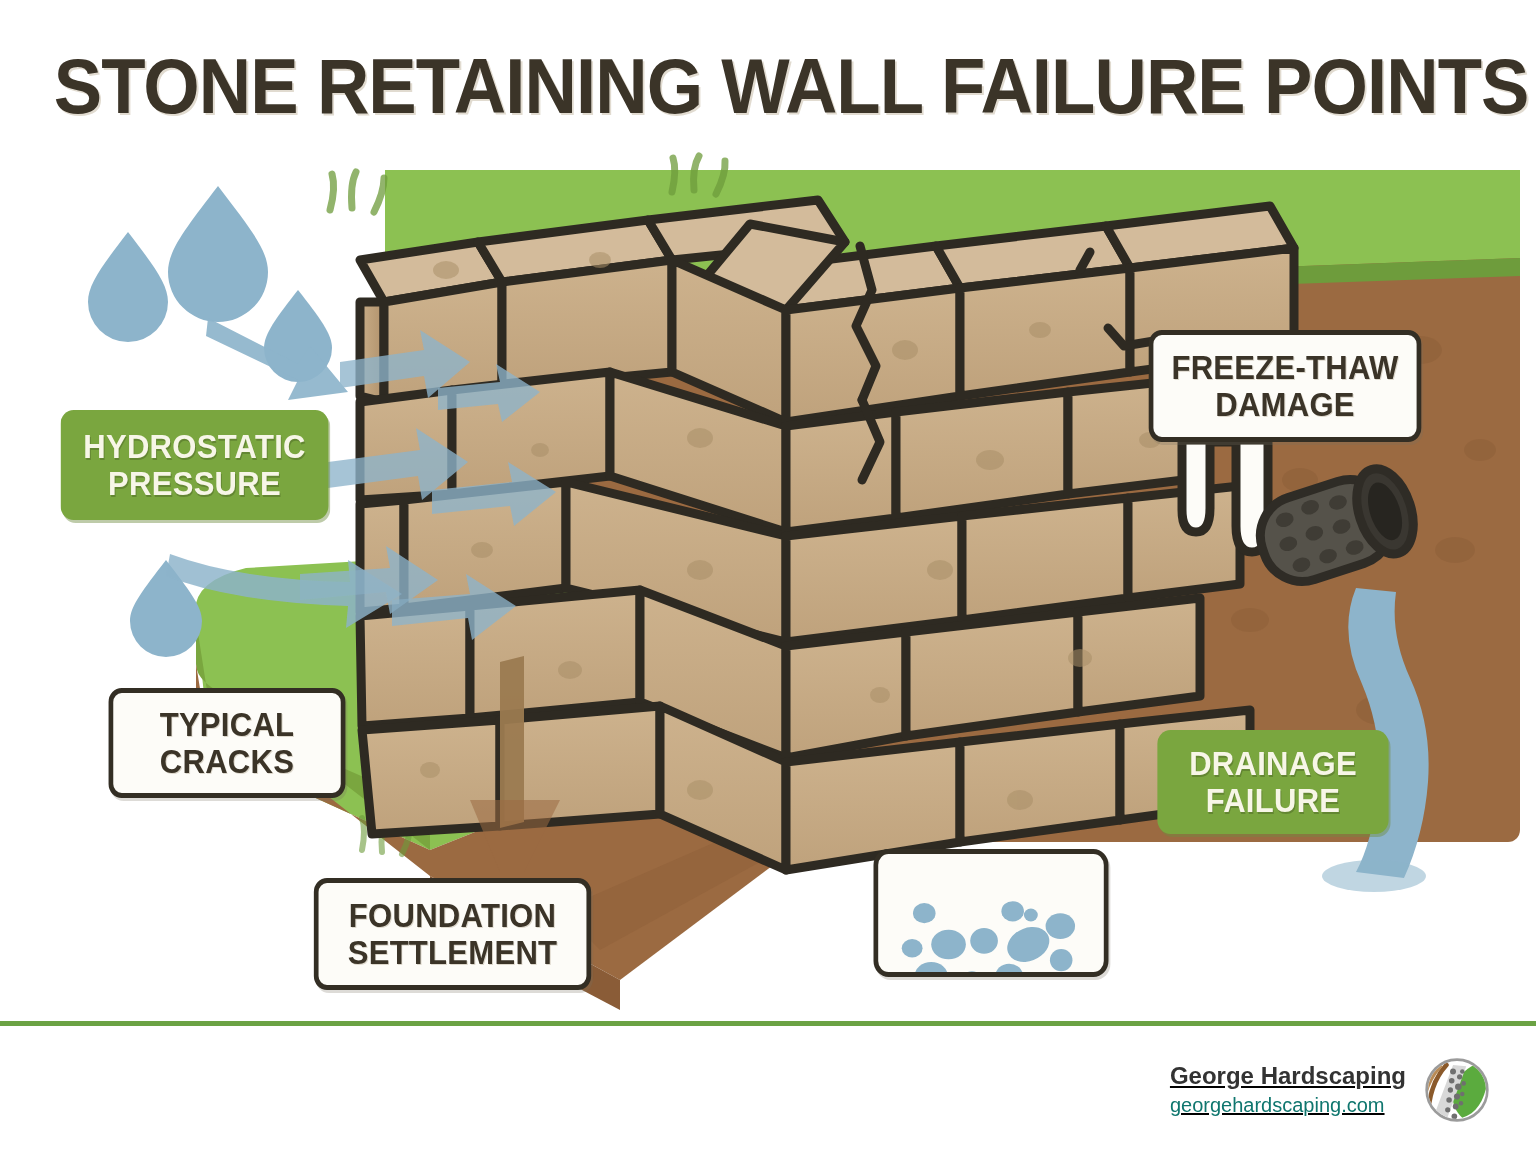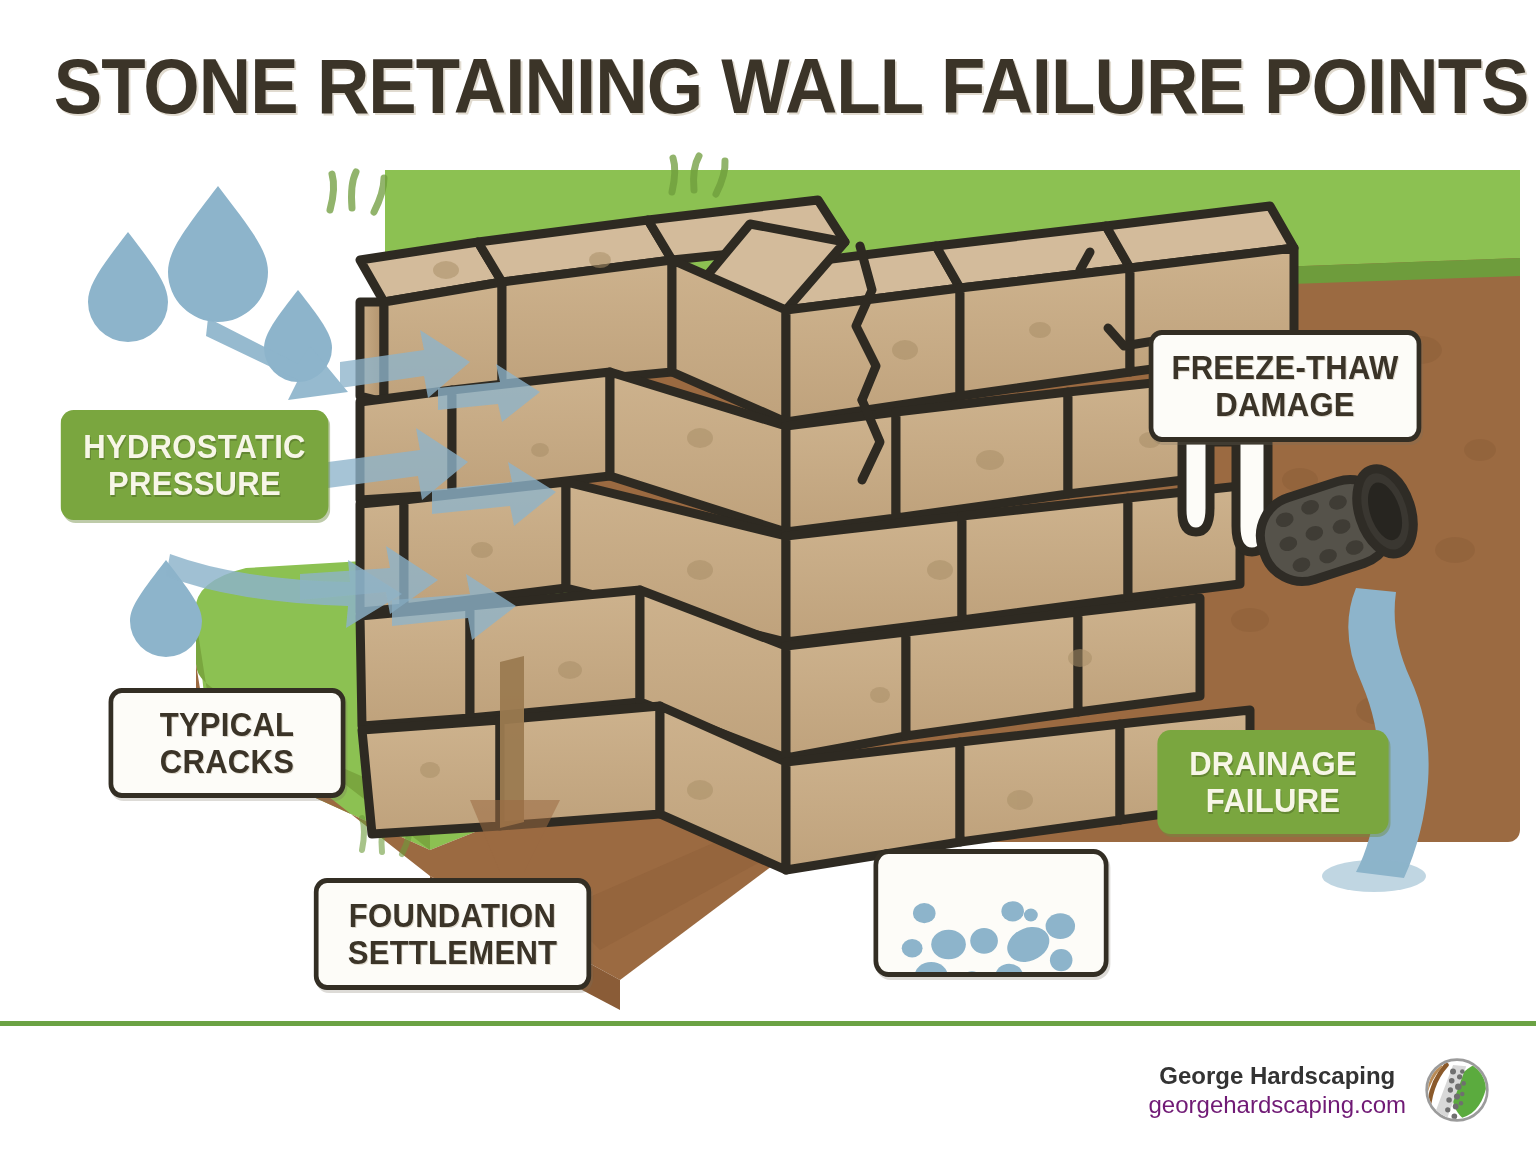--- a/index.html
+++ b/index.html
@@ -50,23 +50,23 @@
   #lbl-efflor     {left:866px; top:849px; width:250px;height:128px;
                    border-radius:16px;}
 
   .blobwrap{position:absolute;inset:0;overflow:hidden;border-radius:12px;}
 
   
   .divider{position:absolute;left:0;top:1021px;width:1536px;height:5px;
            background:#6ba244;}
   .footer{position:absolute;right:46px;top:1057px;display:flex;
           align-items:center;gap:18px;}
-  .brandtext{text-align:center;}
+  .brandtext{text-align:left;text-decoration:underline;}
   .brandname{font-size:24px;font-weight:700;color:#333333;line-height:30px;}
-  .brandurl{font-size:24px;color:#701a75;line-height:28px;}
+  .brandurl{font-size:20px;color:#0f766e;line-height:28px;}
   .logo{width:66px;height:66px;flex:0 0 66px;}
 </style>
 </head>
 <body>
 
 <div id="stage">
 
   <div class="title">STONE RETAINING WALL FAILURE POINTS</div>
 
   <div id="art">

